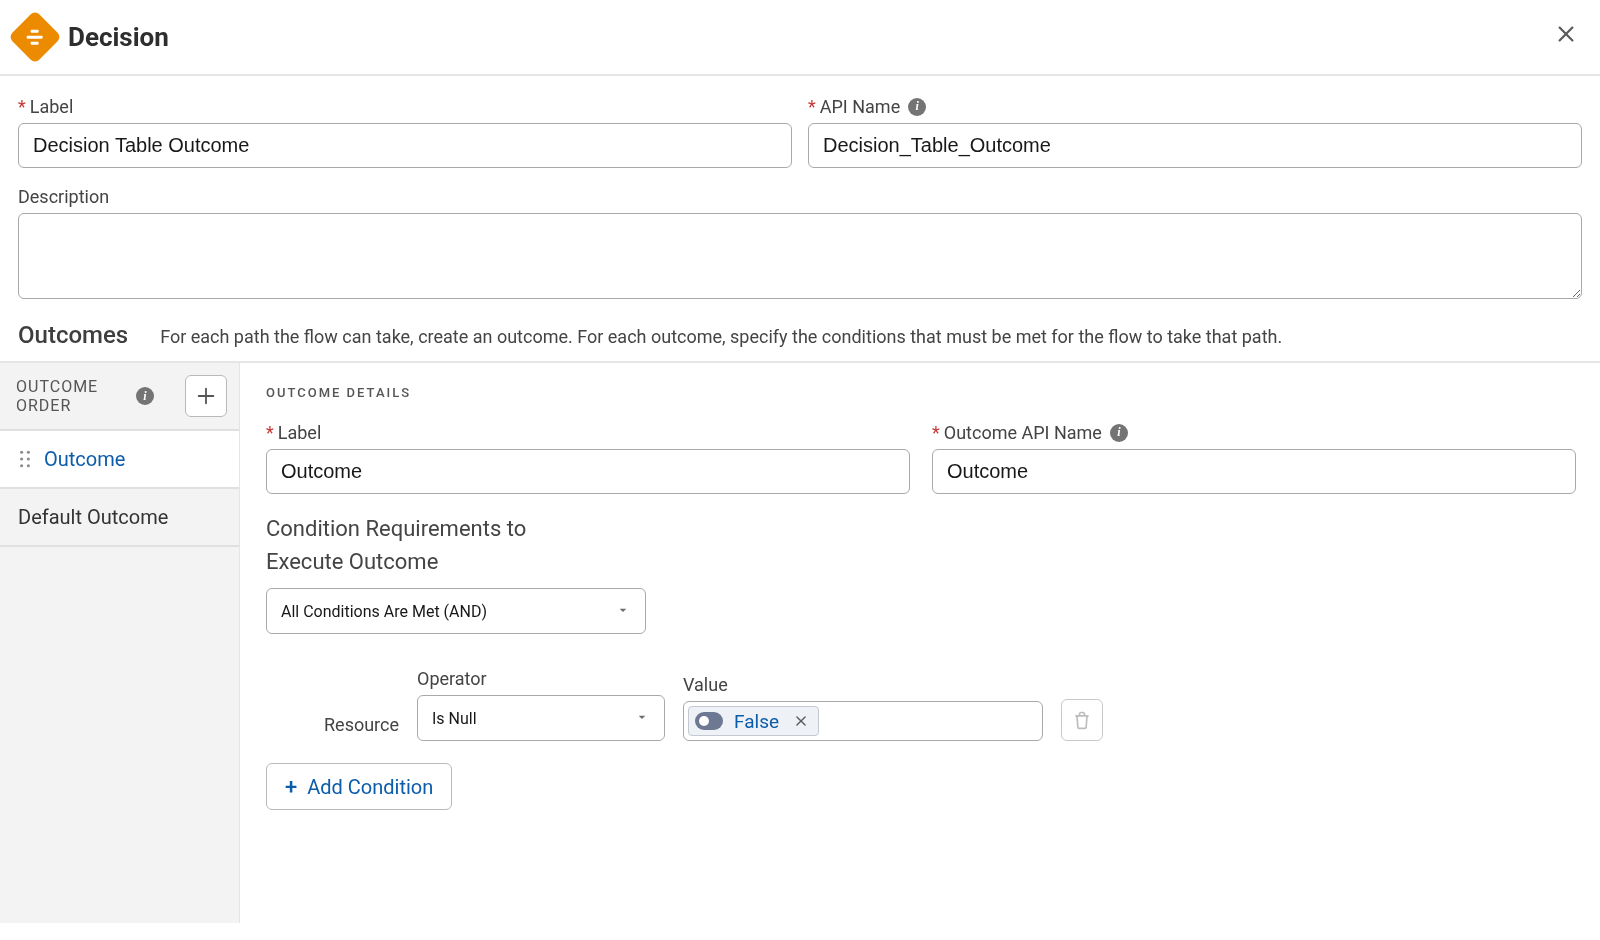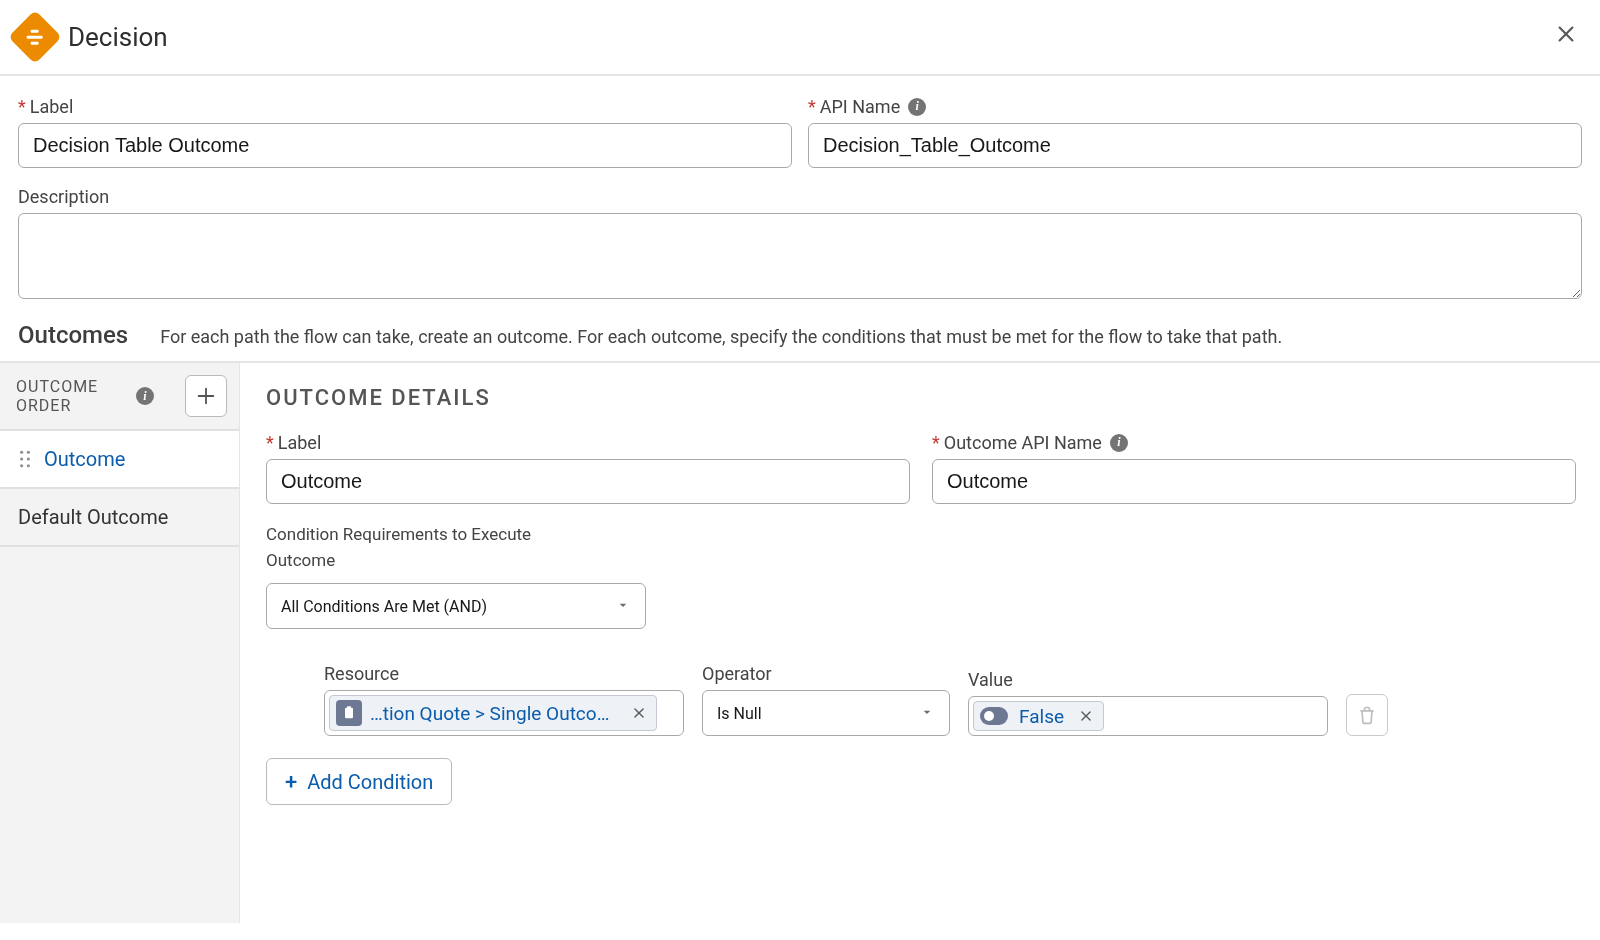--- a/index.html
+++ b/index.html
@@ -29,21 +29,21 @@
   }
   .header .decision-icon-inner {
     transform: rotate(-45deg);
     display:flex; flex-direction:column; align-items:center; gap:3px;
   }
   .header .decision-icon-inner span {
     display:block; width:16px; height:3px; background:#fff; border-radius:1px;
   }
   .header .decision-icon-inner span.short { width:8px; }
   .header .title {
-    font-size: 26px; font-weight: 400; color:#2e2e2e;
+    font-size: 26px; font-weight: 700; color:#2e2e2e;
   }
   .header .close {
     position:absolute; right:22px; top:22px;
     width:24px; height:24px;
     display:flex; align-items:center; justify-content:center;
     color:#5a5a5a; cursor:pointer; font-size:26px; line-height:1;
   }
 
   
   .form-area { padding: 20px 18px 0 18px; }
@@ -93,24 +93,24 @@
     padding:16px 16px 16px 18px; border-bottom:2px solid #e0e0e0;
     display:flex; align-items:center; gap:12px;
   }
   .sidebar-item.active { background:#fff; }
   .drag-handle { color:#8d8d8d; display:flex; cursor:grab;}
   .drag-handle svg { width:14px; height:18px; }
   .sidebar-item .item-label { font-size:20px; color:#333;}
   .sidebar-item.active .item-label { color:#0b5cab; }
 
   .details { flex:1; padding:22px 24px 24px 26px; }
-  .details h2 { font-size:22px; letter-spacing:2px; color:#555; font-weight:500; margin-bottom:22px;}
+  .details h2 { font-size:13px; letter-spacing:2px; color:#555; font-weight:500; margin-bottom:22px;}
   .details .form-row { gap:22px; margin-bottom:18px;}
 
-  .cond-label { font-size:17px; color:#444; line-height:1.5; }
+  .cond-label { font-size:22px; color:#444; line-height:1.5; }
   .select {
     display:flex; align-items:center; justify-content:space-between;
     cursor:pointer; width:380px;
   }
   .select .sel-text { font-size:16px; }
   .select .caret { color:#6d6d6d; }
 
   
   .cond-row-wrap { margin-top:34px; padding-left:58px; }
   .cond-field-group { display:flex; flex-direction:column; }
@@ -274,37 +274,20 @@
         <svg width="16" height="16" viewBox="0 0 24 24" fill="#6d6d6d">
             <path d="M7 10l5 5 5-5z"></path>
           </svg>
       </span>
     </div>
 
     <div class="cond-row-wrap">
       <div class="cond-row">
         <div class="cond-field-group">
           <div class="cond-col-label">Resource</div>
-          <div class="token-field">
-            <div class="token">
-              <span class="token-icon">
-                <svg width="16" height="16" viewBox="0 0 24 24" fill="#fff">
-                  <rect x="6" y="4" width="12" height="16" rx="2"></rect>
-                  <rect x="9" y="2" width="6" height="4" rx="1" fill="#fff"></rect>
-                </svg>
-              </span>
-              <span class="token-text">…tion Quote &gt; Single Outcome</span>
-              <span class="token-x">
-                <svg width="14" height="14" viewBox="0 0 24 24" stroke="#5a5a5a" stroke-width="2.4" fill="none" stroke-linecap="round">
-                  <line x1="5" y1="5" x2="19" y2="19"></line>
-                    <line x1="19" y1="5" x2="5" y2="19"></line>
-                </svg>
-              </span>
-            </div>
-          </div>
         </div>
 
         <div class="cond-field-group">
           <div class="cond-col-label">Operator</div>
           <div class="select operator-select">
             <span class="sel-text">Is Null</span>
             <span class="caret">
               <svg width="16" height="16" viewBox="0 0 24 24" fill="#6d6d6d">
                   <path d="M7 10l5 5 5-5z"></path>
                 </svg>

